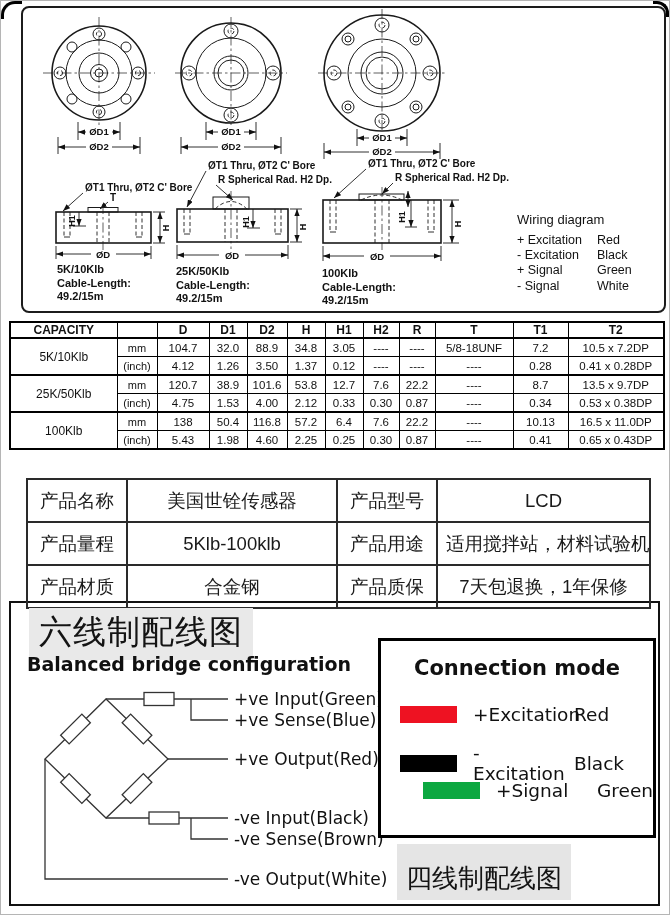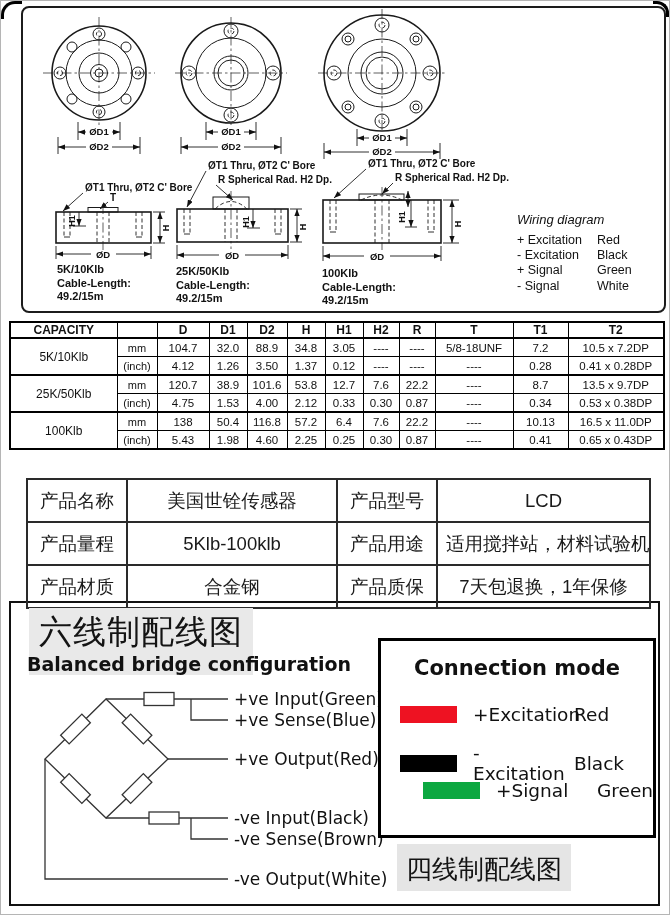--- a/index.html
+++ b/index.html
@@ -21,21 +21,21 @@
   .dim{stroke:#1a1a1a;stroke-width:.9;fill:none;}
   .rs{fill:#fff;stroke:#333;stroke-width:1.3;}
   .wire{fill:none;stroke:#333;stroke-width:1.3;}
   .dlab{font:bold 9.5px "Liberation Sans",sans-serif;text-anchor:middle;fill:#111;}
   .blab{font:bold 10px "Liberation Sans",sans-serif;fill:#111;}
   .slab{font:bold 9px "Liberation Sans",sans-serif;fill:#111;text-anchor:middle;}
   .brlab{font:17px "DejaVu Sans",sans-serif;fill:#111;}
   .cap-block{position:absolute;font:bold 11px "Liberation Sans",sans-serif;line-height:13.5px;color:#111;z-index:4;}
   .cap-block span{display:block;}
   #wiring-block{position:absolute;left:516px;top:211px;z-index:4;font-size:13px;}
-  #wiring-block .wd-title{margin-bottom:6px;font-style:italic;}
+  #wiring-block .wd-title{margin-bottom:6px;}
   .wd-row{display:flex;font-size:12.5px;line-height:15.2px;}
   .wd-row .sig{width:80px;}
   
   #spec-table{position:absolute;left:8px;top:320px;width:654px;border-collapse:collapse;
               table-layout:fixed;z-index:2;}
   #spec-table th,#spec-table td{border:1px solid #000;text-align:center;vertical-align:middle;
               padding:0;overflow:hidden;white-space:nowrap;}
   #spec-table{border:2px solid #000;}
   #spec-table thead tr{height:14px;padding-left:26px;}
   #spec-table thead th{font-size:12px;border-bottom:2px solid #000;}
@@ -47,34 +47,34 @@
   
   #product-table{position:absolute;left:25px;top:477px;width:623px;border-collapse:collapse;
                  table-layout:fixed;z-index:2;border:2px solid #2a2a2a;}
   #product-table td{border:2px solid #2a2a2a;text-align:center;vertical-align:middle;
                  font-size:18.5px;color:#1a1a1a;padding:8px;white-space:nowrap;overflow:hidden;}
   #product-table tr{height:29px;}
   
   #bottom-panel{position:absolute;left:8px;top:600px;width:651px;height:305px;box-sizing:border-box;
                 border:2.5px solid #111;background:#fff;z-index:1;}
   #cn-title{position:absolute;left:28px;top:607px;background:#e9e9e9;color:#141414;
-            font-size:33px;letter-spacing:1px;padding:2px 10px 20px;z-index:4;}
+            font-size:33px;letter-spacing:1px;padding:2px 10px 5px;z-index:4;}
   #bridge-subtitle{position:absolute;left:26px;top:652px;font-family:"DejaVu Sans",sans-serif;
             font-weight:bold;font-size:19px;z-index:4;}
   #conn-box{position:absolute;left:377px;top:637px;width:278px;height:200px;box-sizing:border-box;
             border:3px solid #000;background:#fff;z-index:4;}
   #conn-title{text-align:center;margin-top:15px;font-family:"DejaVu Sans",sans-serif;
             font-weight:bold;font-size:21px;}
   .conn-row{position:absolute;left:0;width:100%;display:flex;align-items:center;}
   .swatch{margin-left:19px;width:57px;height:17px;flex:none;}
   .swatch.outlined{border:2px solid #000;box-sizing:border-box;}
   .conn-sig{margin-left:16px;width:101px;font-family:"DejaVu Sans",sans-serif;font-size:18.5px;}
   .conn-col{font-family:"DejaVu Sans",sans-serif;font-size:18.5px;}
   #conn-footer{position:absolute;left:16px;top:203px;background:#e5e5e5;color:#141414;
-            font-size:26px;padding:8px 9px 4px;}
+            font-size:26px;padding:17px 9px 4px;}
 </style>
 </head>
 <body>
 
 <div id="page">
   <div id="arc-tl"></div>
   <div id="arc-tr"></div>
 
   <div id="drawing-panel"></div>
 

